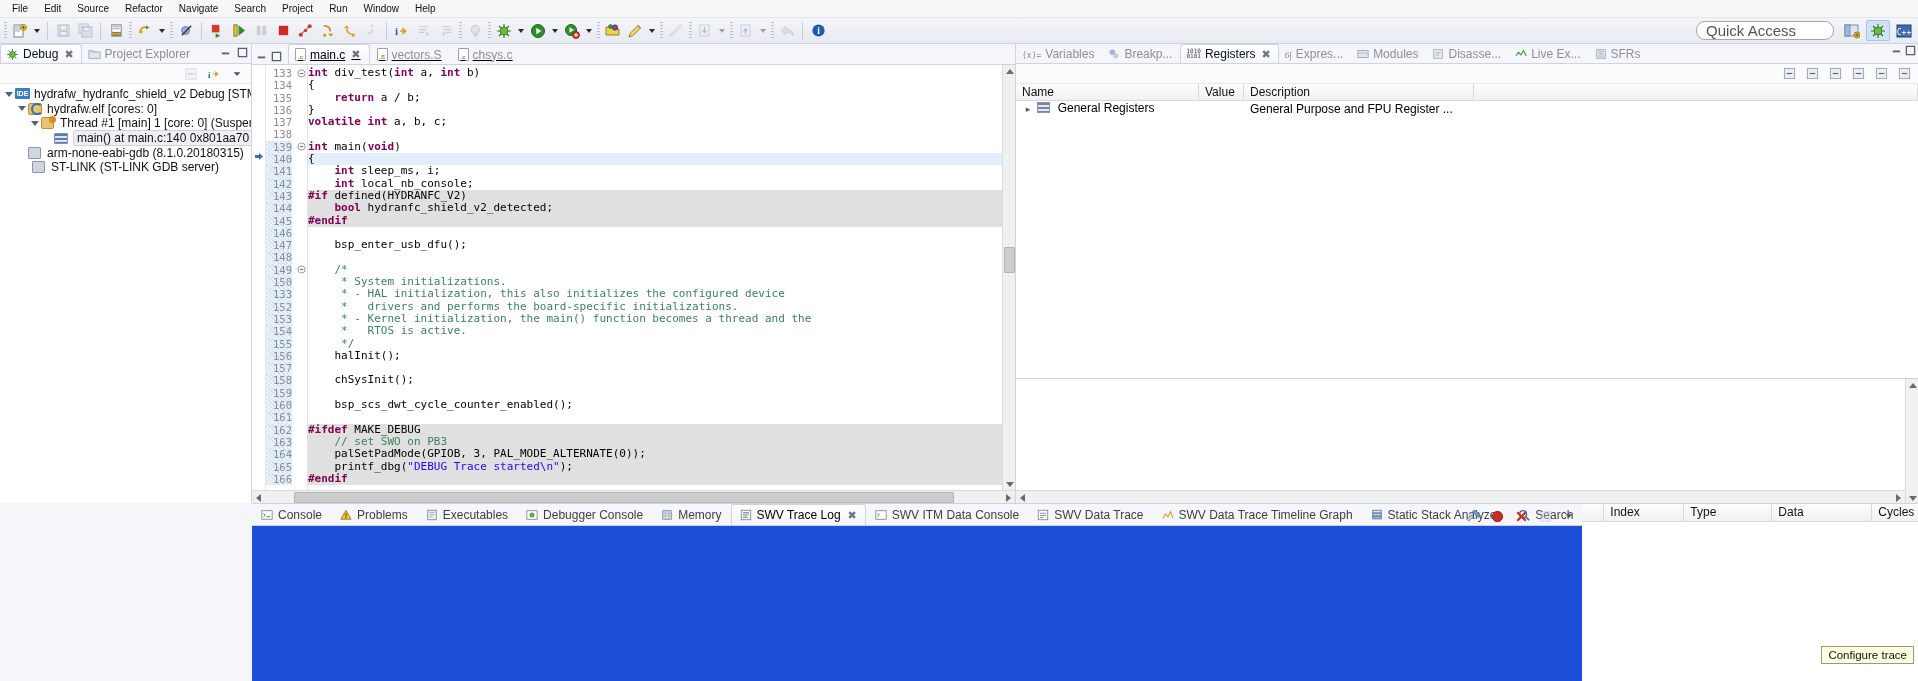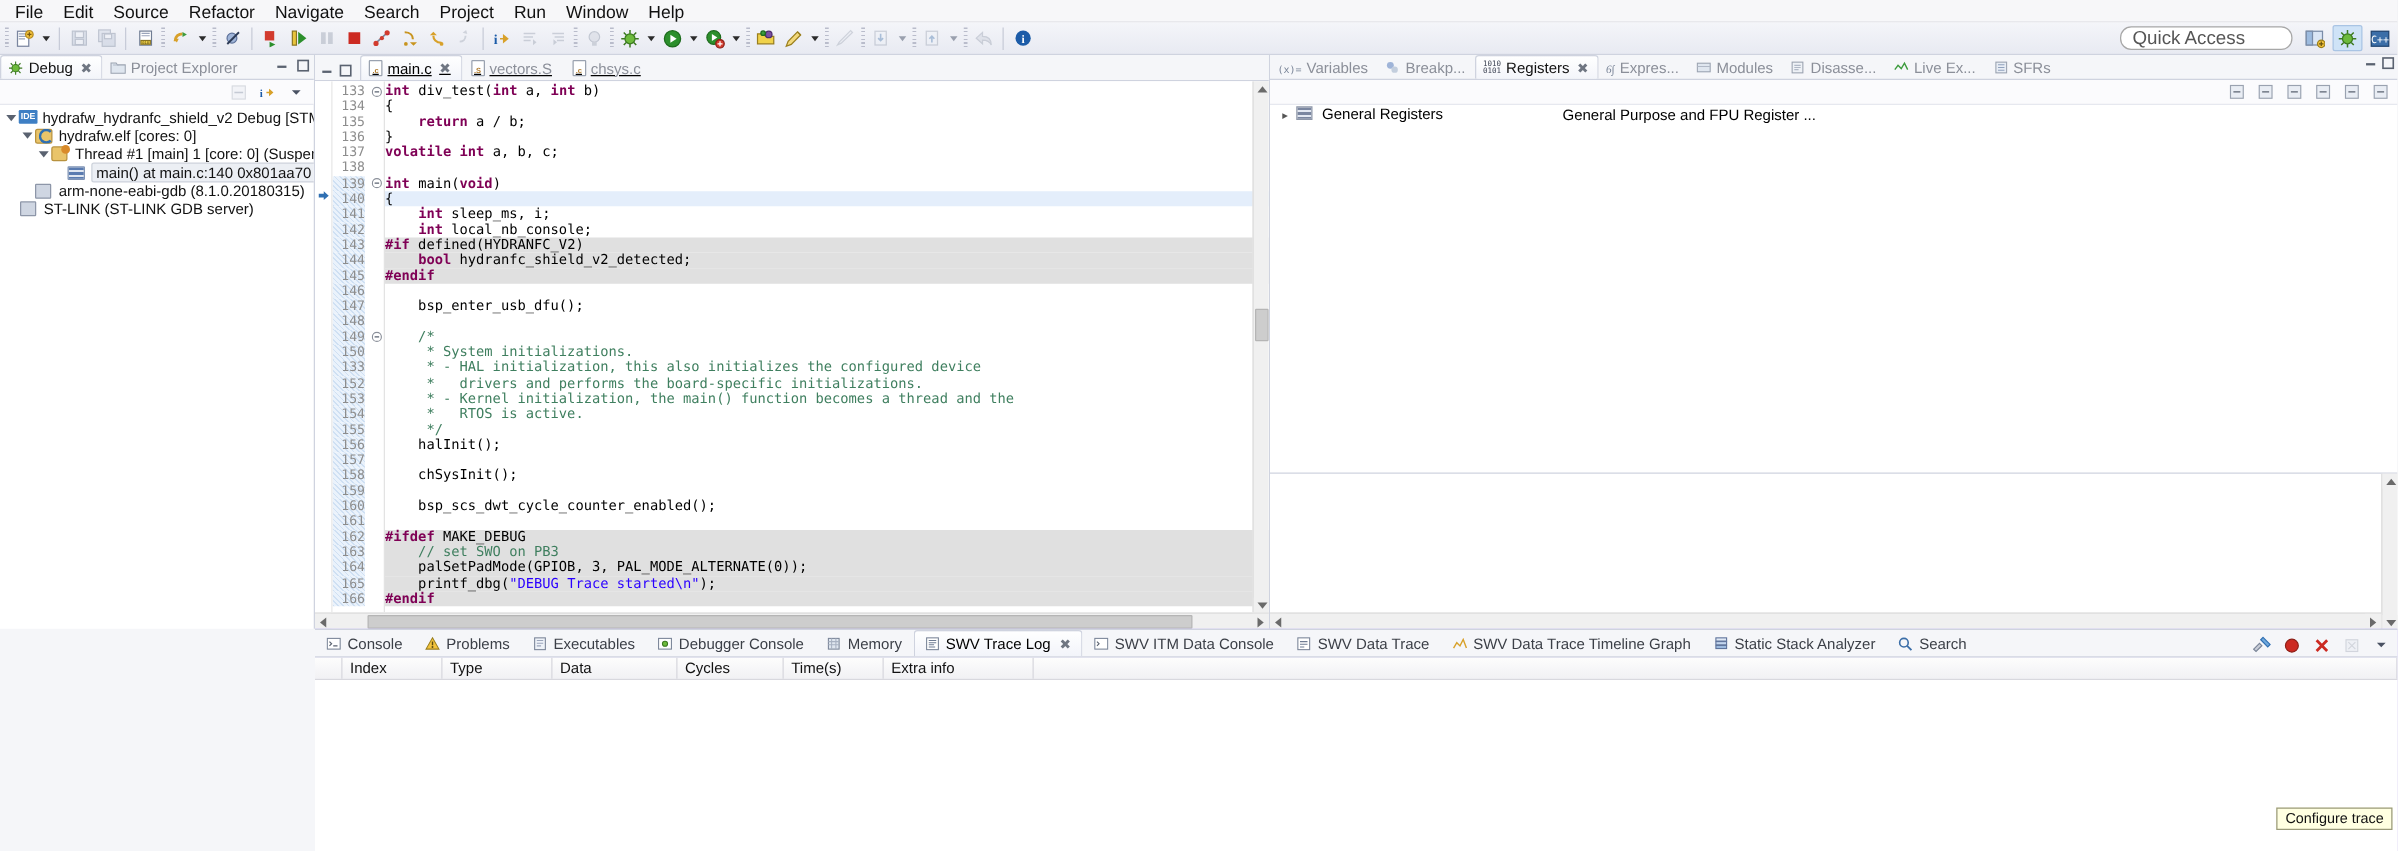--- a/index.html
+++ b/index.html
@@ -15,21 +15,21 @@
   #app { position: relative; width: 1918px; height: 681px; background: #f5f6f9; }
 
   
   .menubar {
     height: 18px; background: #f7f7f9;
     display: flex; align-items: center;
     padding-left: 4px;
     border-bottom: 1px solid #e3e3e8;
   }
   .menubar .mi {
-    padding: 1px 8px; font-size: 14px; color: #111; cursor: default; white-space: nowrap;
+    padding: 1px 8px; font-size: 10px; color: #111; cursor: default; white-space: nowrap;
   }
 
   
   .toolbar {
     height: 26px;
     background: linear-gradient(#f4f5f9, #e8eaf2);
     border-bottom: 1px solid #cfd3df;
     display: flex; align-items: center; padding: 0 2px;
     position: relative;
   }
@@ -182,22 +182,22 @@
      border-bottom:1px solid #d8d8de; font-size:12px; }
   .reghead div { padding-left:6px; line-height:16px; border-right:1px solid #d8d8de; color:#111; }
   .regrow { height:16px; display:flex; font-size:12px; align-items:center; }
   .regrow > div { padding-left:6px; line-height:15px; overflow:hidden; white-space:nowrap; }
   .regtree-ico { width:13px;height:11px;display:inline-block;vertical-align:-1px;margin-right:4px;
      background:repeating-linear-gradient(to bottom,#7a86a0 0 2px,#e3e8f2 2px 4px); border:1px solid #8d96a8;}
   .regarrow { width:12px; display:inline-block; text-align:center; color:#555; font-size:9px; }
 
   
   #bottom {
-    position:absolute; left:252px; top:503px; right:0; bottom:0; background:#c4b5fd;
-    border-top:1px solid #cfd3df; display:flex; flex-direction:column;
+    position:absolute; left:252px; top:503px; right:0; bottom:0; background:#1d4ed8;
+    border-top:1px solid #cfd3df; display:flex; flex-direction:row;
   }
   .btabrow { height:22px; display:flex; align-items:flex-end; background:#f5f6f9; position:relative;
      border-bottom:1px solid #cfd3df; }
   .btab { height:21px; display:flex; align-items:center; gap:5px; padding:0 8px;
      font-size:12px; color:#3b3f47; border:1px solid transparent; border-bottom:none;
      border-radius:3px 3px 0 0; white-space:nowrap; }
   .btab.active { background:linear-gradient(#ffffff,#f2f4fa); border-color:#cfd3df; color:#000;}
   .btoolbar { position:absolute; right:2px; top:1px; display:flex; align-items:center; gap:2px; }
 
   .logtable { flex:1; background:#fff; margin-left:0; display:flex; flex-direction:column; }
@@ -544,21 +544,21 @@
           </span>
      <span class="lbl">main() at main.c:140 0x801aa70</span>
    </div>
         <div class="trow " style="padding-left:16px">
      <span class="exp "></span>
      <span class="ico">
             <div class="ic-gdb"></div>
           </span>
      <span class="lbl">arm-none-eabi-gdb (8.1.0.20180315)</span>
    </div>
-        <div class="trow " style="padding-left:4px">
+        <div class="trow " style="padding-left:20px">
      <span class="exp "></span>
      <span class="ico">
             <div class="ic-gdb"></div>
           </span>
      <span class="lbl">ST-LINK (ST-LINK GDB server)</span>
    </div>
       </div>
   </div>
 
   <div id="editor">
@@ -844,20 +844,26 @@
           </svg>
         </div>
         <div class="tbtn">
           <svg width="13" height="13" viewBox="0 0 14 14">
             <rect x="1.5" y="1.5" width="11" height="11" fill="#e9edf4" stroke="#9aa2b0"></rect>
             <path d="M4 7h6" stroke="#5a6270" stroke-width="1.2"></path>
           </svg>
         </div>
       </div>
     <div class="regtable">
+      <div class="reghead" id="reghead">
+          <div style="width:183px">Name</div>
+          <div style="width:45px">Value</div>
+          <div style="width:230px">Description</div>
+          <div style="flex:1"></div>
+        </div>
       <div id="regrows">
           <div class="regrow">
      <div style="width:183px">
        <span class="regarrow">▸</span>
        <span class="regtree-ico"></span>
        <span>General Registers</span>
      </div>
      <div style="width:45px"></div>
      <div style="width:230px">General Purpose and FPU Register ...</div>
    </div>

